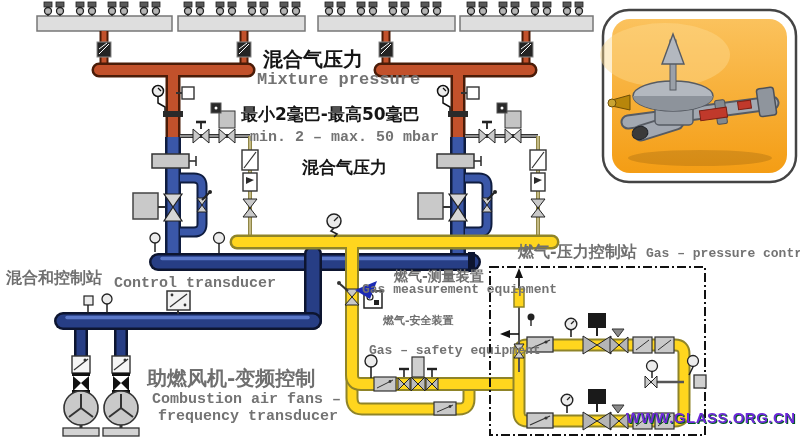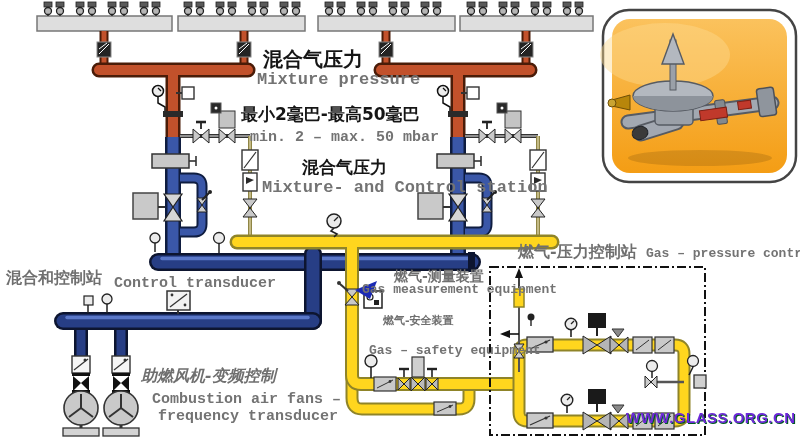--- a/index.html
+++ b/index.html
@@ -475,33 +475,32 @@
   </g>
 </svg>
 
 <div class="lbl zh black" style="left:263px;top:49px;font-size:20px;">混合气压力</div>
 <div class="lbl en" style="left:257px;top:71px;font-size:17px;">Mixture pressure</div>
 
 <div class="lbl zh black" style="left:241px;top:106px;font-size:17px;">最小2毫巴-最高50毫巴</div>
 <div class="lbl en" style="left:250px;top:130px;font-size:15px;">min. 2 – max. 50 mbar</div>
 
 <div class="lbl zh black" style="left:302px;top:159px;font-size:17px;">混合气压力</div>
-<div class="lbl en" style="left:262px;top:179px;font-size:17px;">Mixture- and Control station</div>
 
 <div class="lbl zh" style="left:492px;top:244px;font-size:16px;margin-left:26px;">燃气-压力控制站</div>
 <div class="lbl en" style="left:646px;top:247px;font-size:13px;">Gas – pressure control station</div>
 
 <div class="lbl zh" style="left:6px;top:270px;font-size:16px;">混合和控制站</div>
 <div class="lbl en" style="left:114px;top:276px;font-size:15px;">Control transducer</div>
 
 <div class="lbl zh" style="left:394px;top:269px;font-size:14px;">燃气-测量装置</div>
 <div class="lbl en" style="left:362px;top:283px;font-size:13px;">Gas measurement equipment</div>
 
 <div class="lbl zh" style="left:383px;top:315px;font-size:11px;">燃气-安全装置</div>
 <div class="lbl en" style="left:369px;top:344px;font-size:13px;">Gas –  safety equipment</div>
 
-<div class="lbl zh" style="left:141px;top:368px;font-size:16px;font-style:italic;">助燃风机-变频控制</div>
+<div class="lbl zh" style="left:147px;top:368px;font-size:20px;">助燃风机-变频控制</div>
 <div class="lbl en" style="left:152px;top:392px;font-size:15px;">Combustion air fans –</div>
 <div class="lbl en" style="left:158px;top:409px;font-size:15px;">frequency transducer</div>
 
 <div class="watermark" style="left:626px;top:409px;font-size:15px;">WWW.GLASS.ORG.CN</div>
 
 </div>
 
 </body></html>

